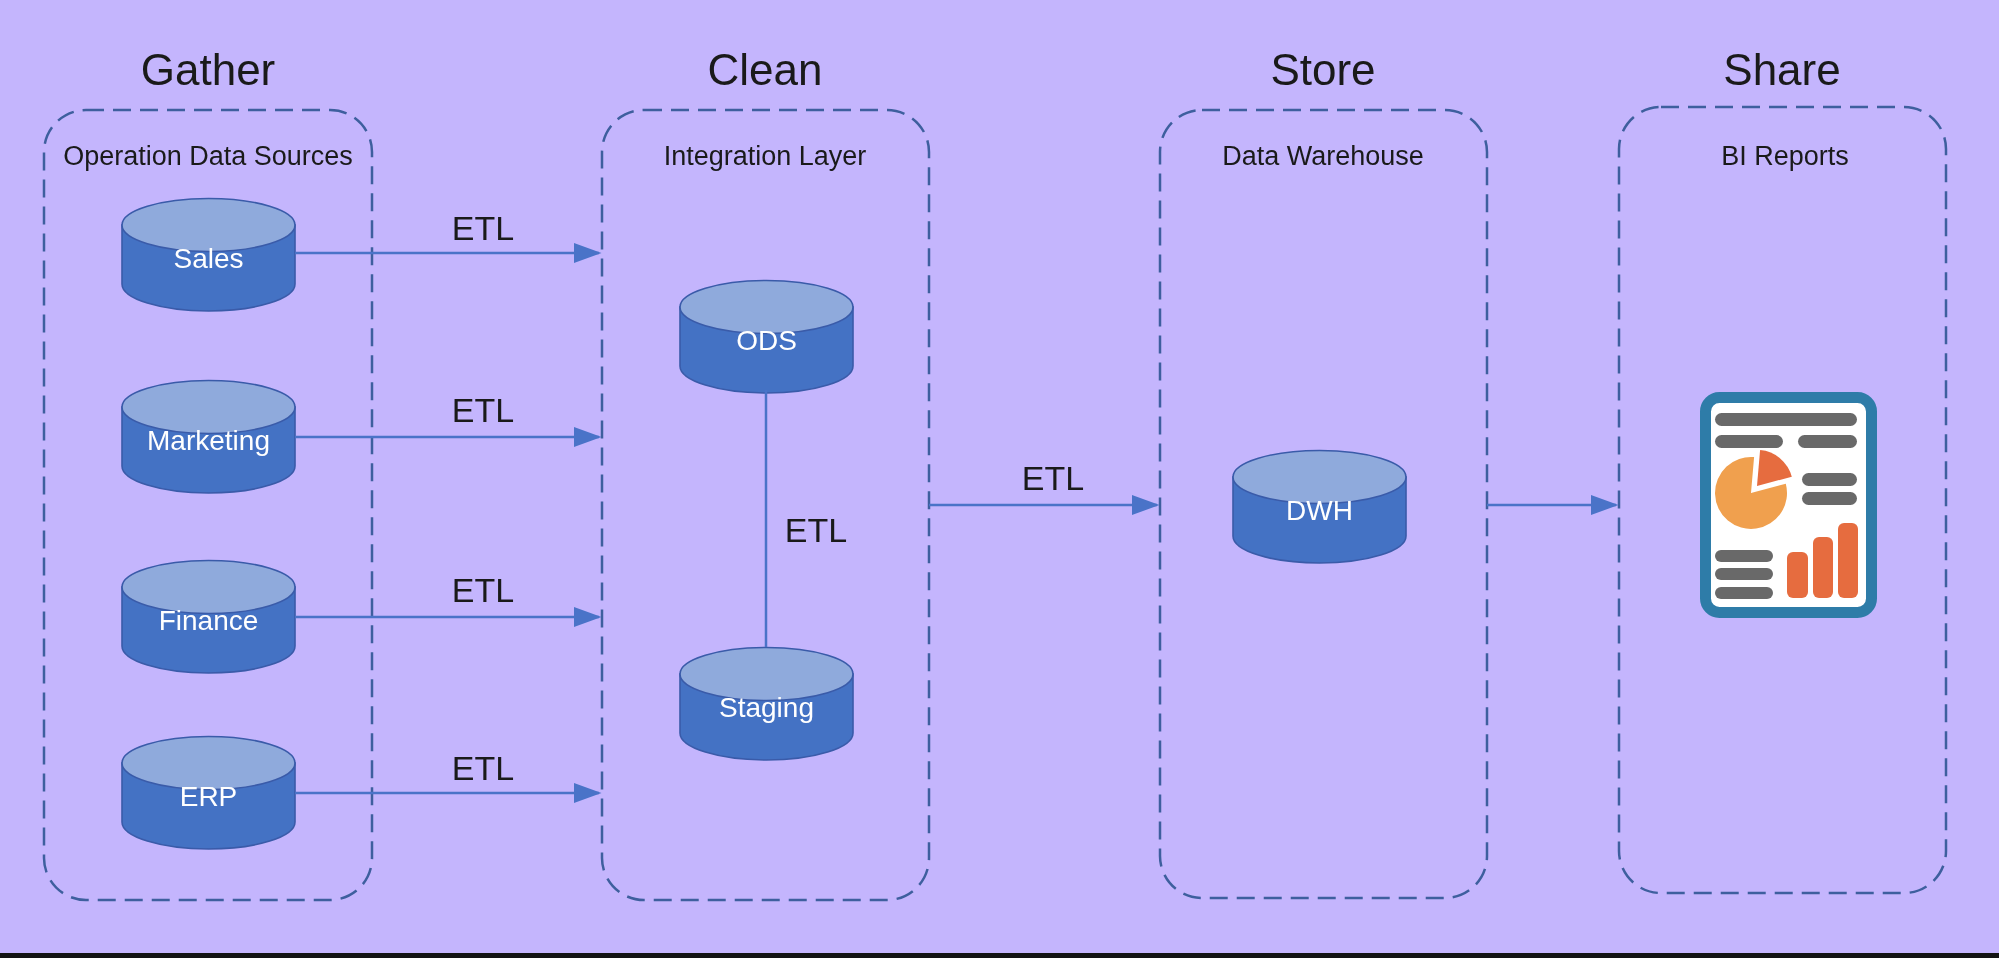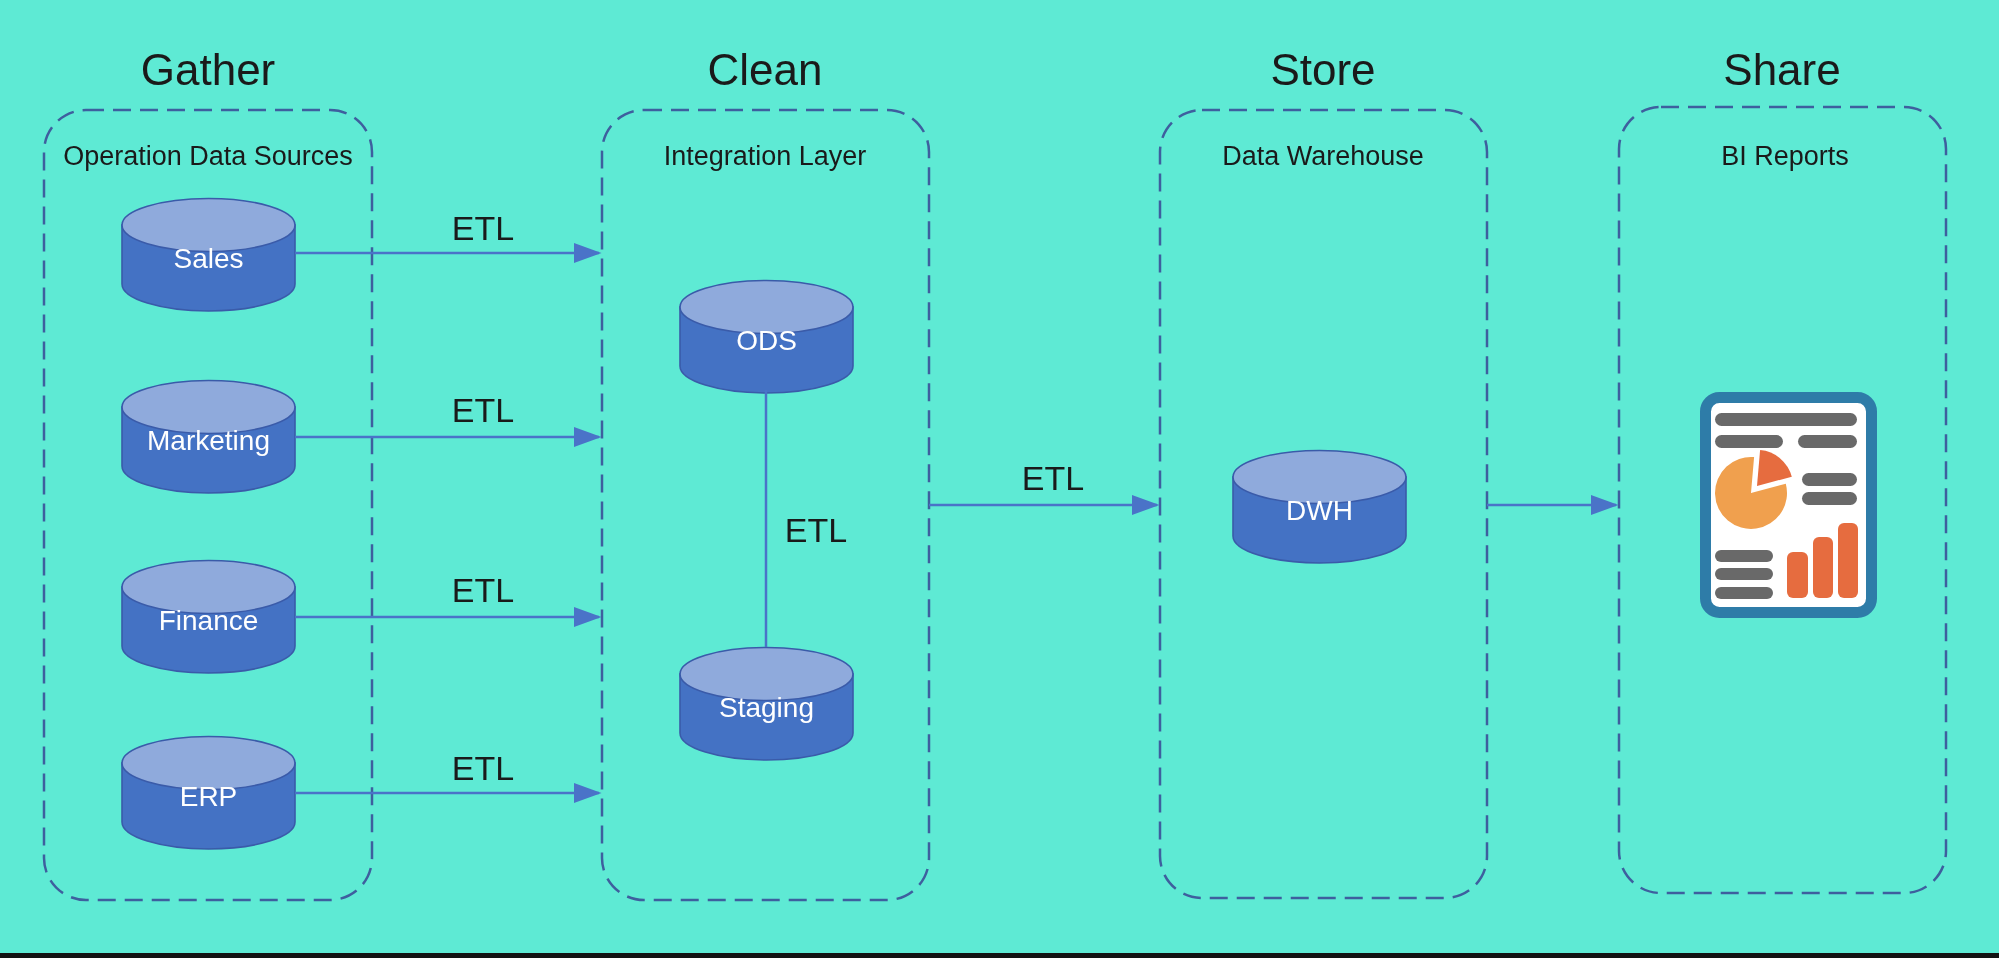--- a/index.html
+++ b/index.html
@@ -1,20 +1,20 @@
 <!DOCTYPE html>
 <html><head>
 <meta charset="utf-8">
 <style>
   html, body { margin: 0; padding: 0; background: #ffffff; }
   .canvas {
     position: relative;
     width: 1999px;
     height: 958px;
-    background: #5eead4;
+    background: #c4b5fd;
     font-family: "Liberation Sans", "DejaVu Sans", sans-serif;
     overflow: hidden;
   }
   svg { display: block; }
 
   .stage-box {
     fill: none;
     stroke: #3E5F9E;
     stroke-width: 2.5;
     stroke-dasharray: 18 9;

